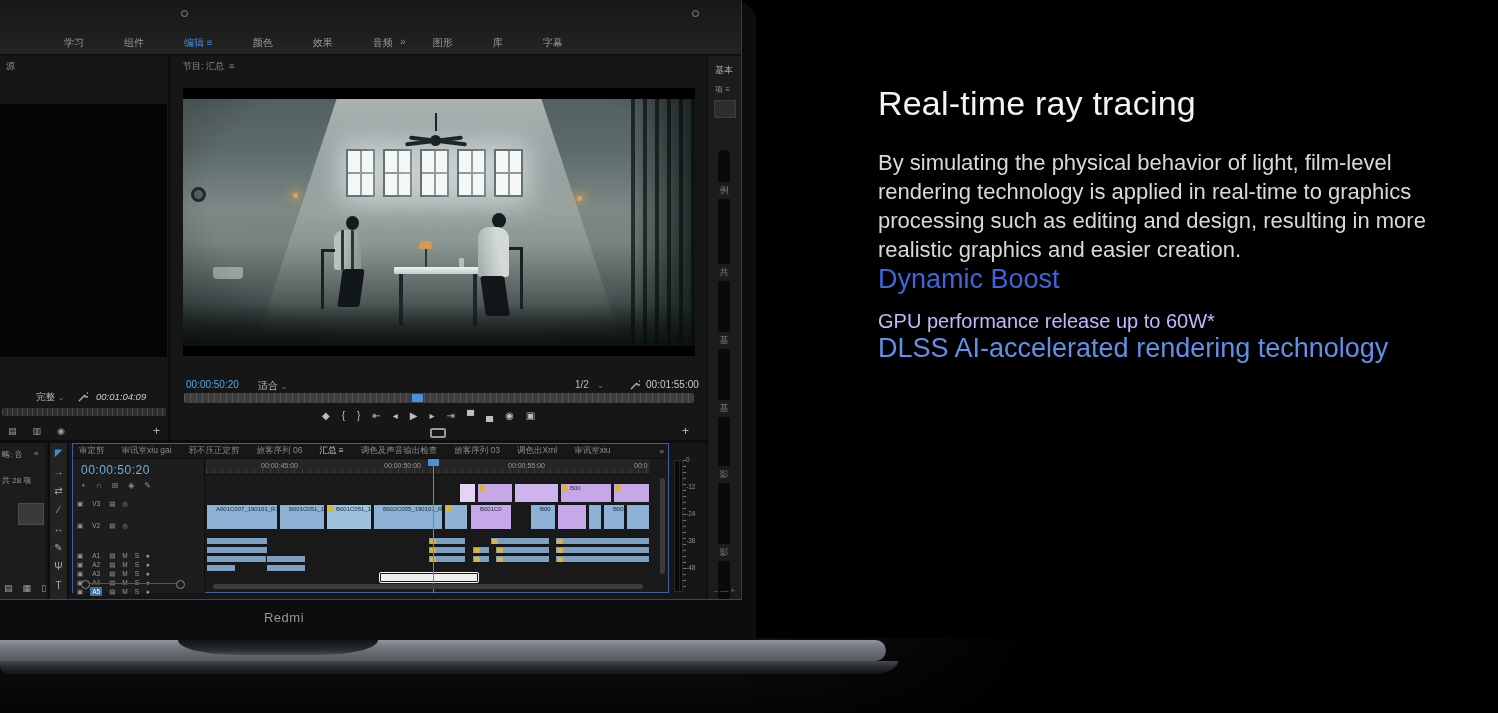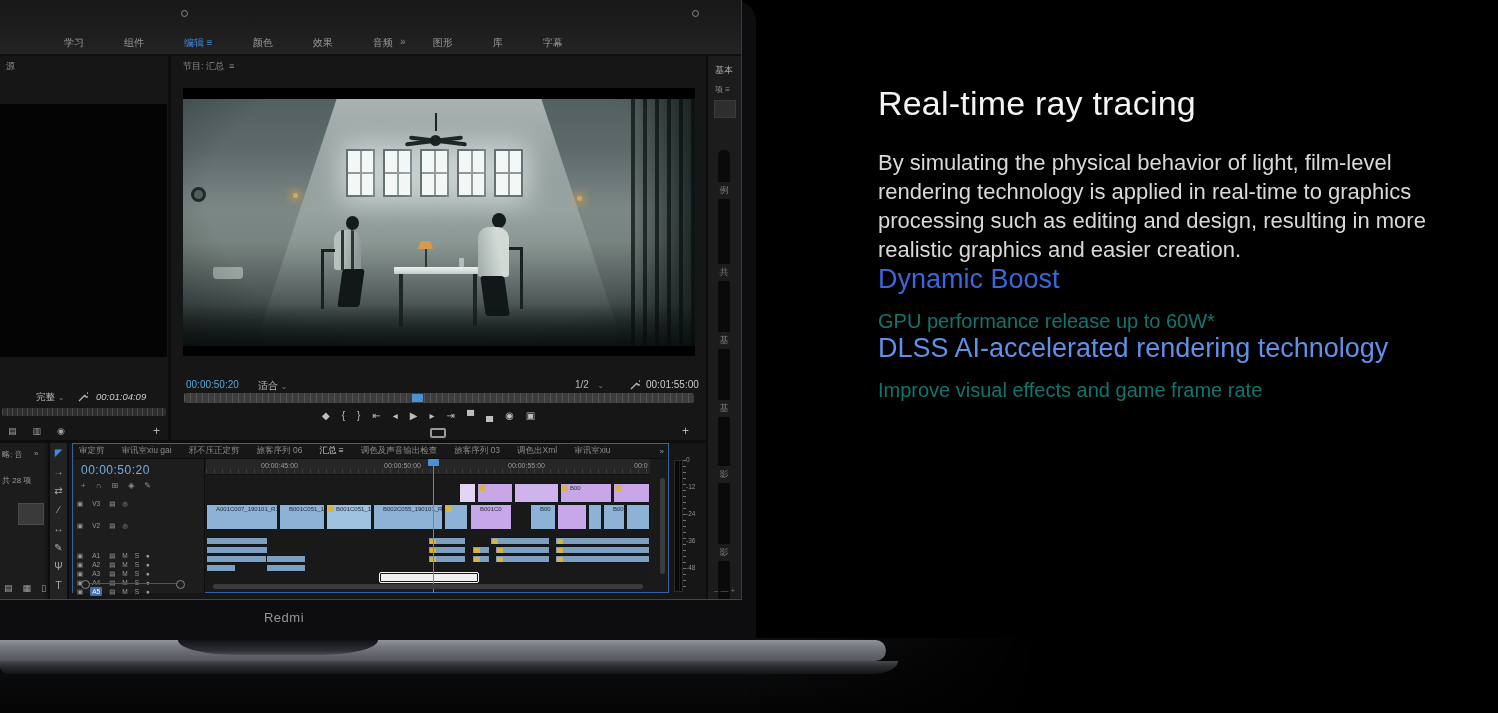--- a/index.html
+++ b/index.html
@@ -169,21 +169,21 @@
   .playhead::before { content:""; position:absolute; left:-5px; top:0; width:11px; height:7px; background:#4a90d9; border-radius:1px; }
   .vscroll { position:absolute; right:3px; top:34px; width:5px; height:96px; background:#3c3c3c; border-radius:3px; }
   .hscroll { position:absolute; left:140px; bottom:3px; width:430px; height:5px; background:#3c3c3c; border-radius:3px; }
 
   
   .copy { position:absolute; left:878px; top:84px; width:612px; color:#dcdcdc; }
   .copy h1 { font-size:34px; font-weight:400; color:#f4f4f4; letter-spacing:.2px; }
   .copy .desc { margin-top:25px; font-size:22px; line-height:29px; font-weight:400; color:#d9d9d9; }
   .feature { }
   .feature h2 { font-size:27px; font-weight:400; }
-  .feature p { margin-top:15px; font-size:20px; color:#0f766e; }
+  .feature p { margin-top:15px; font-size:20px; color:#c4b5fd; }
 </style>
 </head>
 <body>
 
 <div class="stage">
   <div class="floor"></div>
 
   <div class="screen">
     <div class="ui">
 
@@ -672,17 +672,16 @@
     <div class="desc">By simulating the physical behavior of light, film-level rendering technology is applied in real-time to graphics processing such as editing and design, resulting in more realistic graphics and easier creation.</div>
     <div>
 
         <div class="feature">
           <h2 style="color: rgb(60, 102, 217);">Dynamic Boost</h2>
           <p>GPU performance release up to 60W*</p>
         </div>
 
         <div class="feature">
           <h2 style="color: rgb(97, 144, 232);">DLSS AI-accelerated rendering technology</h2>
-          <p>Improve visual effects and game frame rate</p>
         </div>
       </div>
   </div>
 </div>
 
 </body></html>

